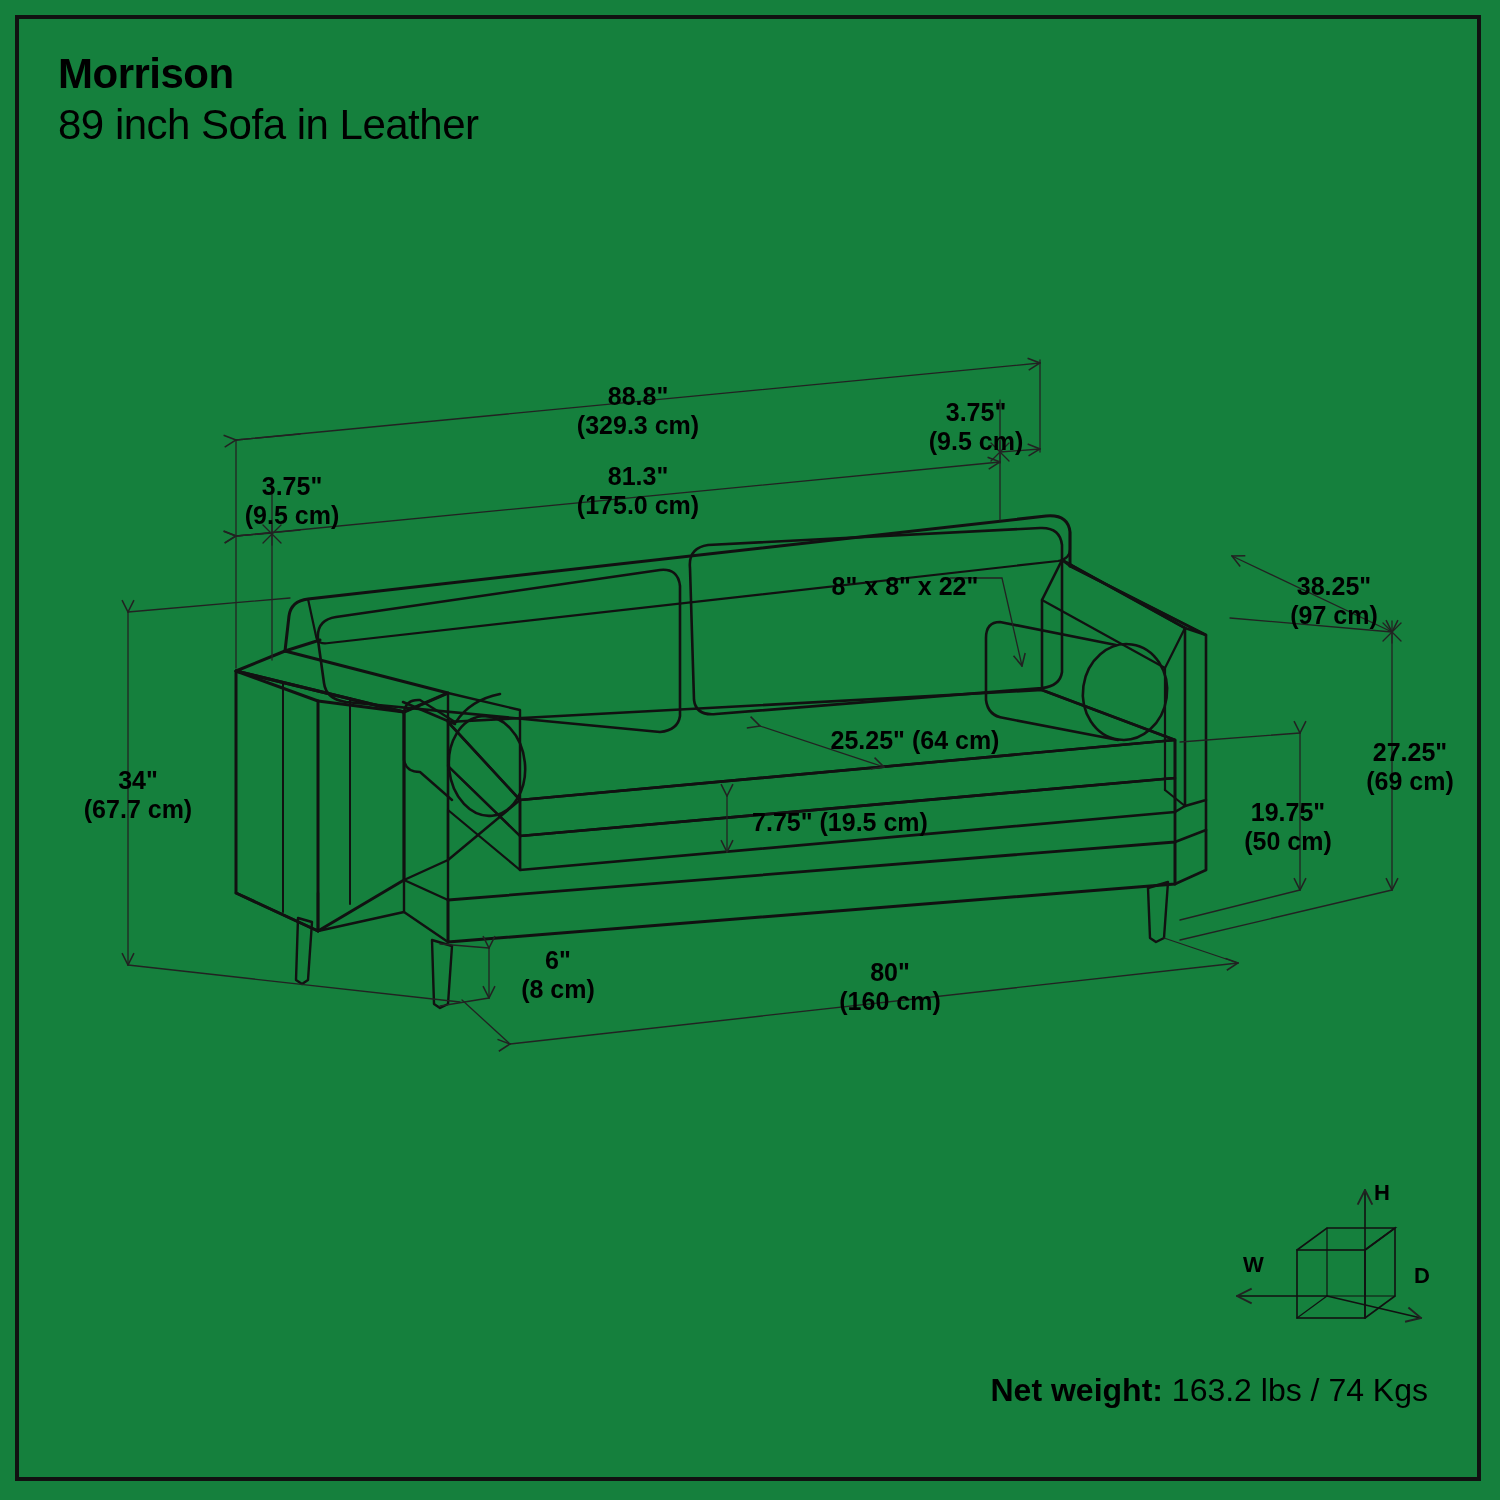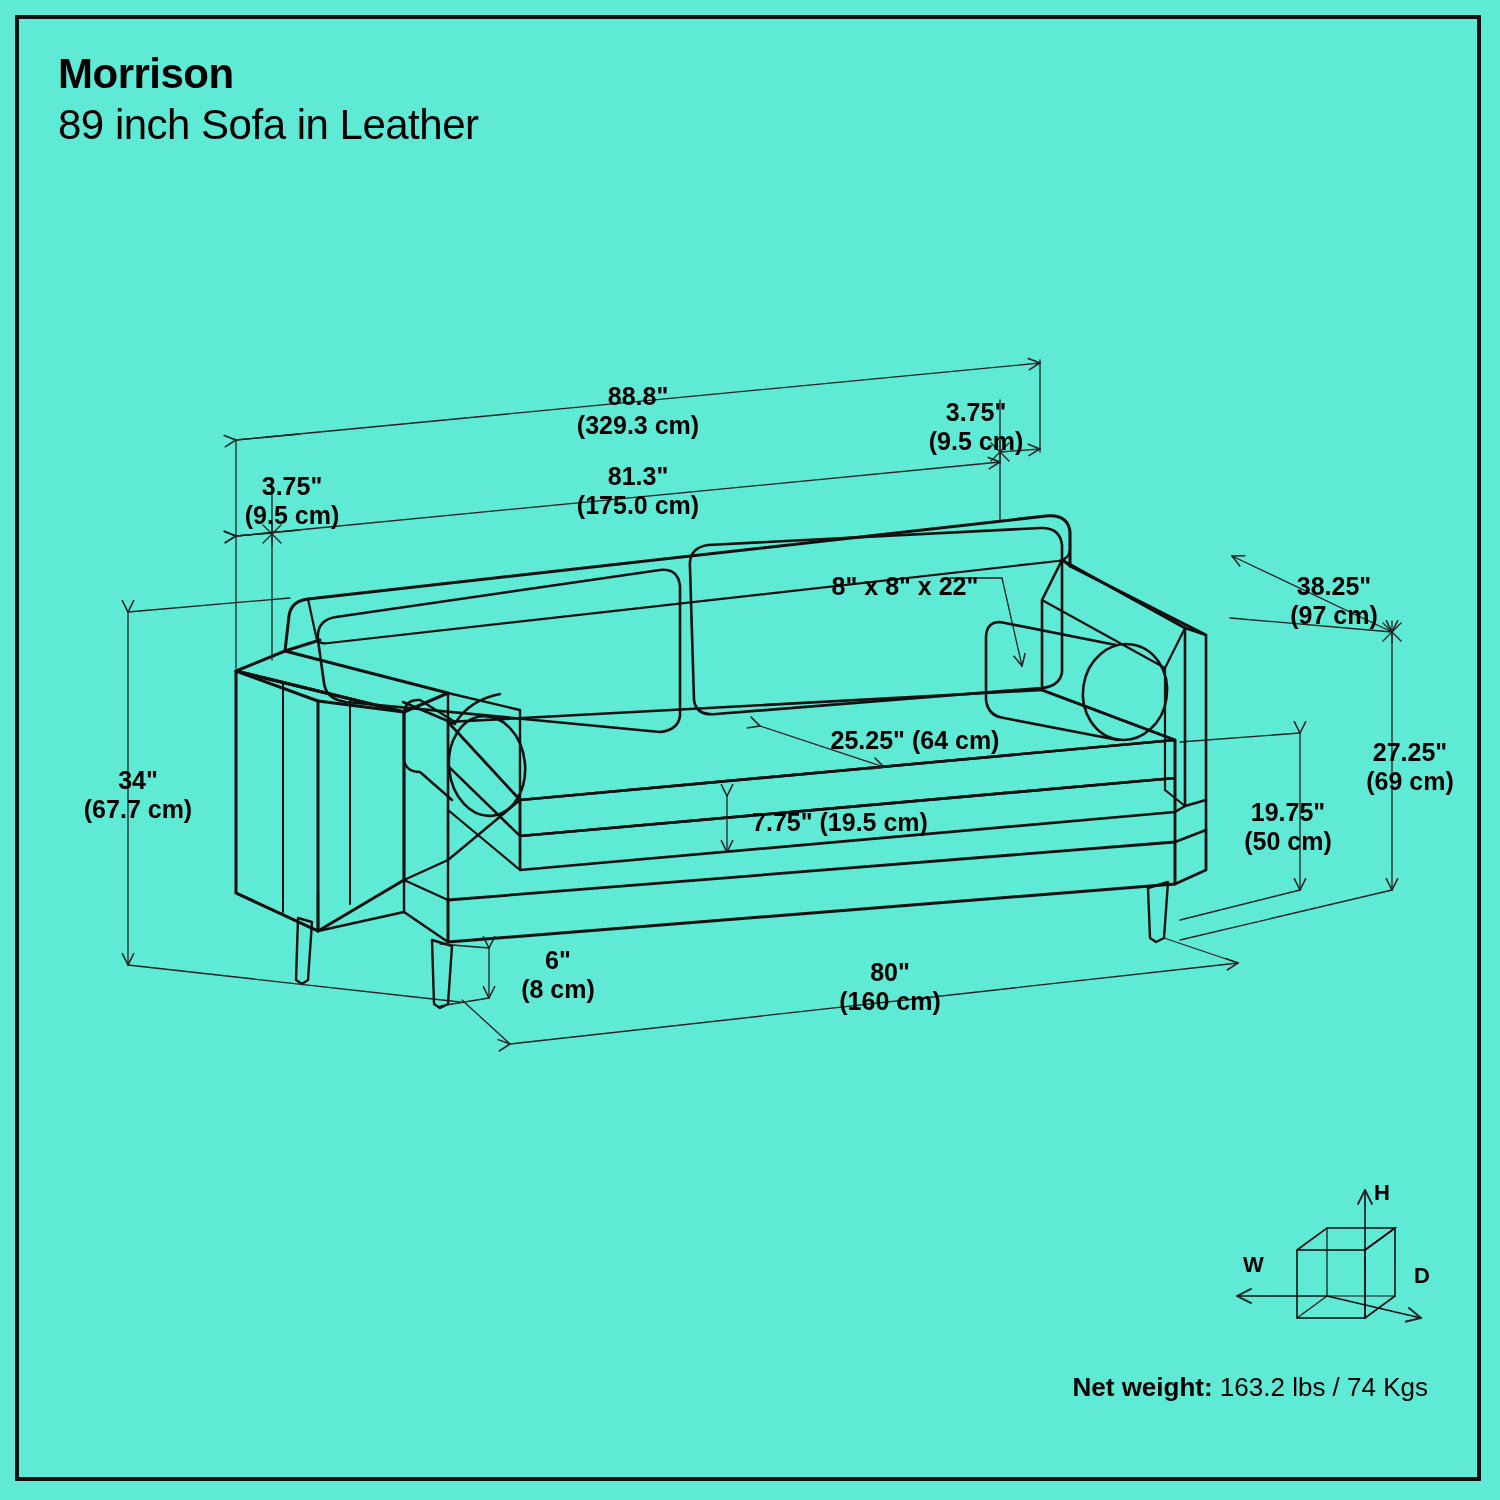--- a/index.html
+++ b/index.html
@@ -9,21 +9,21 @@
     background: #ffffff;
   }
   body {
     font-family: "Liberation Sans", sans-serif;
     color: #000000;
   }
   #page {
     position: relative;
     width: 1500px;
     height: 1500px;
-    background: #5eead4;
+    background: #15803d;
     overflow: hidden;
   }
   #frame-border {
     position: absolute;
     left: 15px;
     top: 15px;
     width: 1466px;
     height: 1466px;
     border: 4px solid #111111;
     box-sizing: border-box;
@@ -62,21 +62,21 @@
     font-weight: bold;
     line-height: 1.14;
     text-align: center;
     white-space: nowrap;
     color: #000000;
   }
   #netweight {
     position: absolute;
     right: 72px;
     top: 1372px;
-    font-size: 26px;
+    font-size: 32px;
     white-space: nowrap;
     text-align: right;
   }
   #netweight .nw-label {
     font-weight: bold;
   }
   .axis-letter {
     position: absolute;
     font-size: 22px;
     font-weight: bold;

